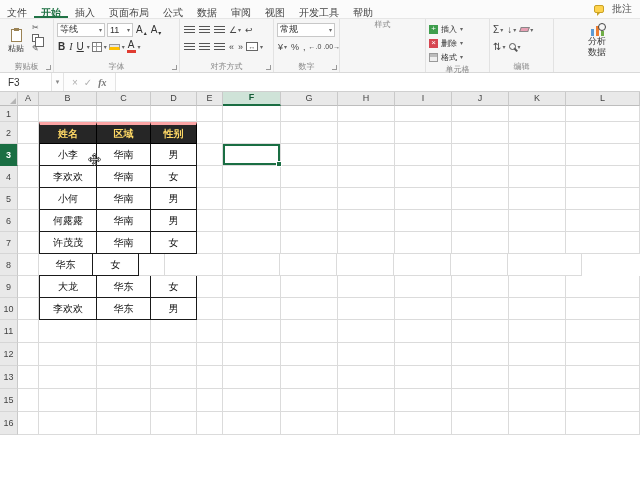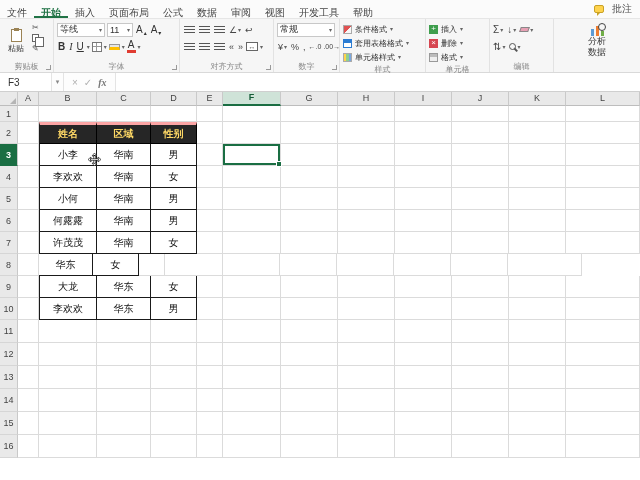--- a/index.html
+++ b/index.html
@@ -226,37 +226,20 @@
         <span class="sm7">.00→</span>
       </div>
     </div>
     <div class="rlabel">
       <span>数字</span>
       <span class="dlg"></span>
     </div>
   </div>
 
   <div class="rgroup" style="width:86px">
-    <div class="rbody">
-        <div class="stybtn">
-          <span class="sic sic0"></span>
-          <span class="stxt">条件格式</span>
-          <span class="caret">▾</span>
-        </div>
-        <div class="stybtn">
-          <span class="sic sic1"></span>
-          <span class="stxt">套用表格格式</span>
-          <span class="caret">▾</span>
-        </div>
-        <div class="stybtn">
-          <span class="sic sic2"></span>
-          <span class="stxt">单元格样式</span>
-          <span class="caret">▾</span>
-        </div>
-      </div>
     <div class="rlabel">
       <span>样式</span>
     </div>
   </div>
 
   <div class="rgroup" style="width:64px">
     <div class="rbody">
         <div class="stybtn">
           <span class="cic cic0">+</span>
           <span class="stxt">插入</span>
@@ -530,35 +513,20 @@
         <div class="cell" style="width: 26px;"></div>
         <div class="cell" style="width: 58px;"></div>
         <div class="cell" style="width: 57px;"></div>
         <div class="cell" style="width: 57px;"></div>
         <div class="cell" style="width: 57px;"></div>
         <div class="cell" style="width: 57px;"></div>
         <div class="cell" style="width: 57px;"></div>
         <div class="cell" style="width: 74px;"></div>
       </div>
       <div class="grow" style="height: 23px;">
-        <div class="rh">14</div>
-        <div class="cell" style="width: 21px;"></div>
-        <div class="cell" style="width: 58px;"></div>
-        <div class="cell" style="width: 54px;"></div>
-        <div class="cell" style="width: 46px;"></div>
-        <div class="cell" style="width: 26px;"></div>
-        <div class="cell" style="width: 58px;"></div>
-        <div class="cell" style="width: 57px;"></div>
-        <div class="cell" style="width: 57px;"></div>
-        <div class="cell" style="width: 57px;"></div>
-        <div class="cell" style="width: 57px;"></div>
-        <div class="cell" style="width: 57px;"></div>
-        <div class="cell" style="width: 74px;"></div>
-      </div>
-      <div class="grow" style="height: 23px;">
         <div class="rh">15</div>
         <div class="cell" style="width: 21px;"></div>
         <div class="cell" style="width: 58px;"></div>
         <div class="cell" style="width: 54px;"></div>
         <div class="cell" style="width: 46px;"></div>
         <div class="cell" style="width: 26px;"></div>
         <div class="cell" style="width: 58px;"></div>
         <div class="cell" style="width: 57px;"></div>
         <div class="cell" style="width: 57px;"></div>
         <div class="cell" style="width: 57px;"></div>

